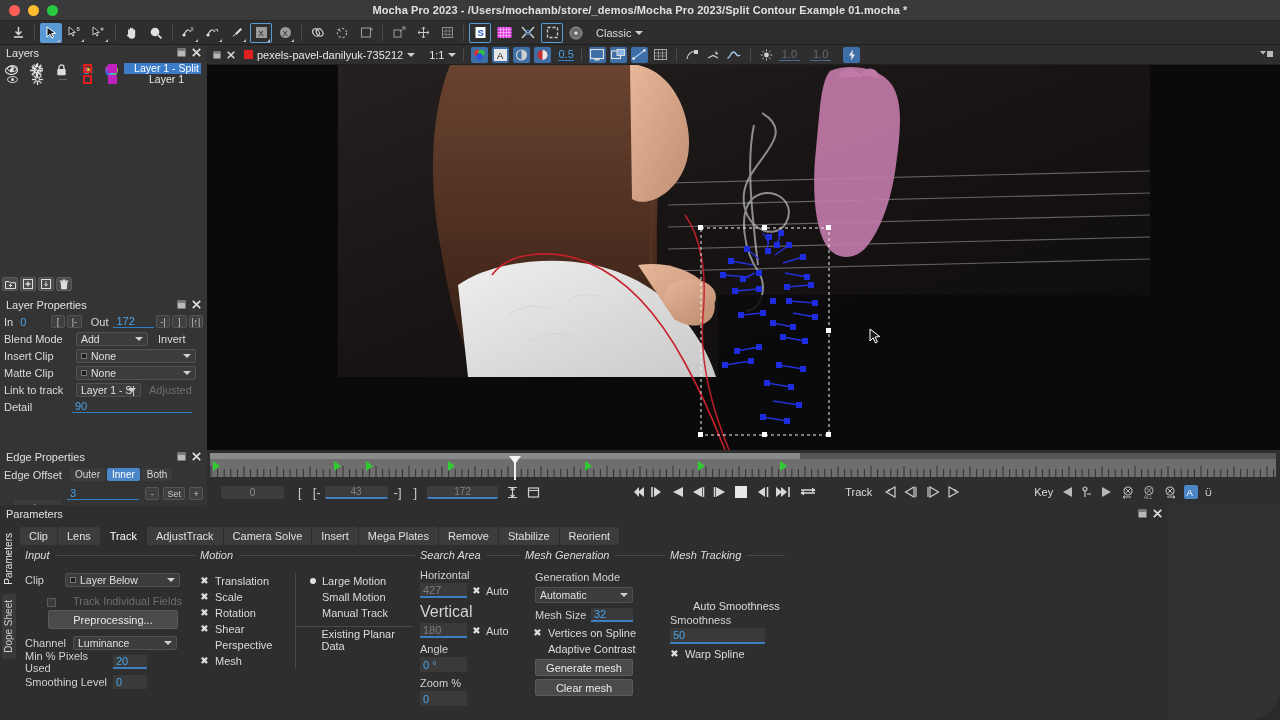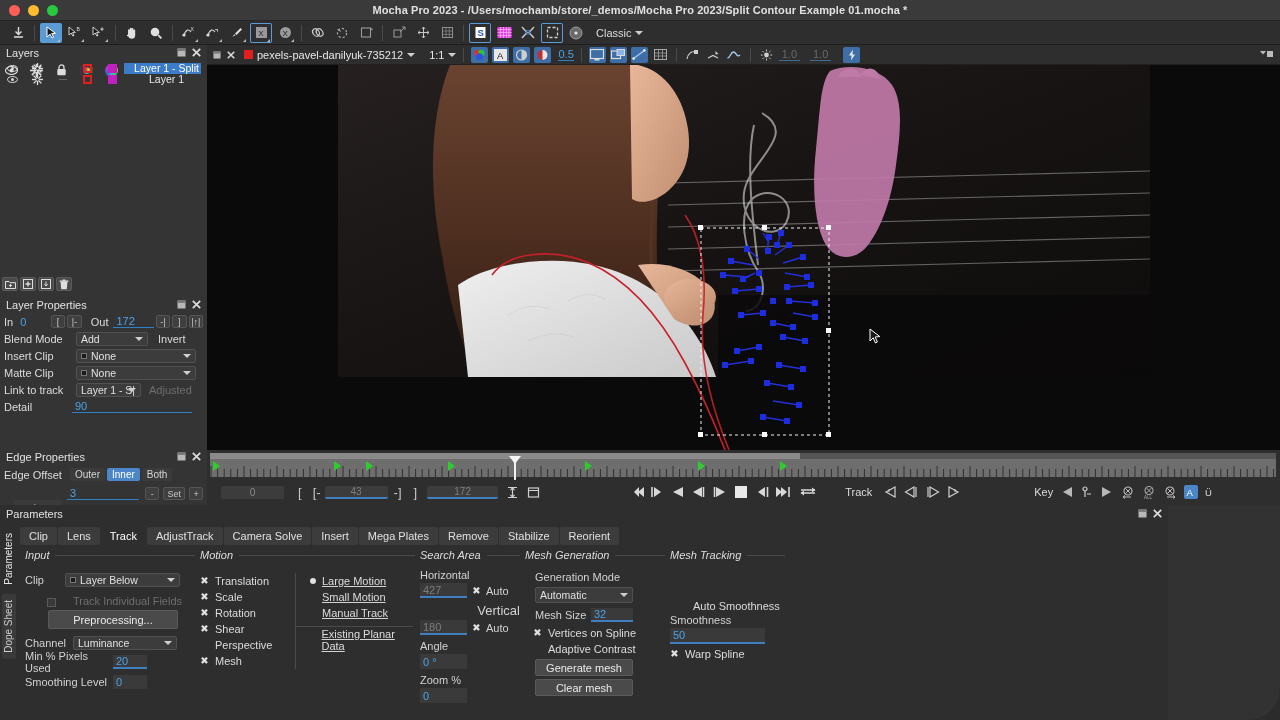--- a/index.html
+++ b/index.html
@@ -1288,21 +1288,21 @@
             </div>
             <div class="cbrow">
               <span class="cbx"></span>
               <span>Perspective</span>
             </div>
             <div class="cbrow">
               <span class="cbx">✖</span>
               <span>Mesh</span>
             </div>
           </div>
-          <div style="width:118px;border-left:1px solid #4a4a4a;padding-left:14px;text-decoration:underline;">
+          <div style="width:118px;border-left:1px solid #4a4a4a;padding-left:14px;">
             <div class="cbrow">
               <span class="radio"></span>
               <span>Large Motion</span>
             </div>
             <div class="cbrow">
               <span class="radio off"></span>
               <span>Small Motion</span>
             </div>
             <div class="cbrow">
               <span class="radio off"></span>
@@ -1321,21 +1321,21 @@
         <div class="sect-head" style="margin-bottom:8px;">
           <span class="sect-title">Search Area</span>
           <span class="line"></span>
         </div>
         <div style="font-size:11px;margin-bottom:2px;">Horizontal</div>
         <div style="display:flex;align-items:center;gap:5px;margin-bottom:5px;">
           <span class="infield gray" style="width:47px;height:15px;">427</span>
           <span class="cbx">✖</span>
           <span>Auto</span>
         </div>
-        <div style="font-size:13px;margin-bottom:2px;text-align:right;">Vertical</div>
+        <div style="font-size:16px;margin-bottom:2px;">Vertical</div>
         <div style="display:flex;align-items:center;gap:5px;margin-bottom:5px;">
           <span class="infield gray" style="width:47px;height:15px;">180</span>
           <span class="cbx">✖</span>
           <span>Auto</span>
         </div>
         <div style="font-size:11px;margin-bottom:2px;">Angle</div>
         <div class="infield" style="width:47px;height:15px;border-bottom:none;margin-bottom:5px;">0 °</div>
         <div style="font-size:11px;margin-bottom:2px;">Zoom %</div>
         <div class="infield" style="width:47px;height:15px;border-bottom:none;">0</div>
       </div>

